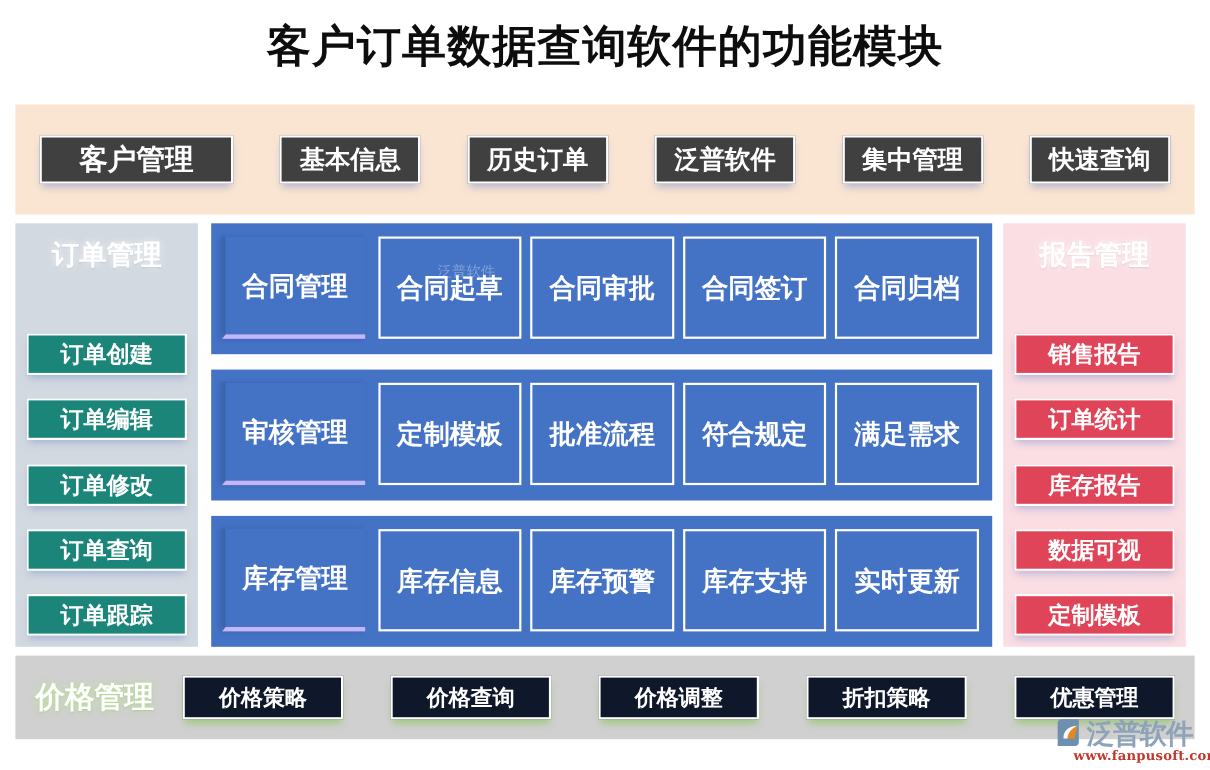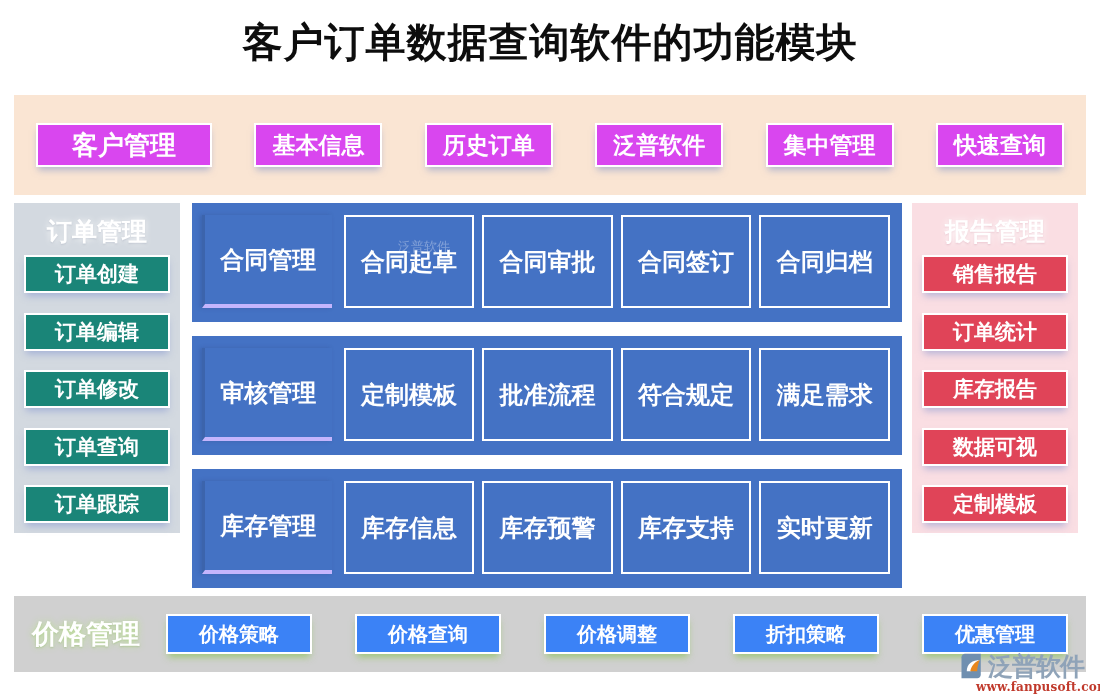--- a/index.html
+++ b/index.html
@@ -39,21 +39,21 @@
     top: 95px;
     width: 1072px;
     height: 100px;
     background: #fae5d3;
     display: flex;
     align-items: center;
     justify-content: space-between;
     padding: 0 22px;
   }
   .hdr-btn {
-    background: #d946ef;
+    background: #404040;
     color: #ffffff;
     font-family: "DejaVu Serif", "Liberation Serif", serif;
     font-size: 23px;
     font-weight: bold;
     border: 2px solid #ffffff;
     height: 44px;
     min-width: 128px;
     display: flex;
     align-items: center;
     justify-content: center;
@@ -70,21 +70,21 @@
     top: 203px;
     width: 1100px;
     height: 385px;
   }
 
   
   .side-panel {
     position: absolute;
     top: 0;
     width: 166px;
-    height: 330px;
+    height: 385px;
     padding: 6px 10px 8px 10px;
     display: flex;
     flex-direction: column;
   }
   .side-left  { left: 14px;  background: #d3d9e0; }
   .side-right { left: 912px; background: #fadee3; width: 166px; }
 
   .side-title {
     font-family: "DejaVu Serif", "Liberation Serif", serif;
     font-size: 25px;
@@ -99,20 +99,21 @@
   .side-title.pinkglow {
     text-shadow: 0 0 7px rgba(255,255,255,0.95), 0 1px 2px rgba(210,140,160,0.5);
   }
 
   .side-items {
     flex: 1;
     display: flex;
     flex-direction: column;
     justify-content: space-between;
     padding-bottom: 2px;
+    margin-top: 48px;
   }
   .side-btn {
     height: 38px;
     border: 2px solid #ffffff;
     display: flex;
     align-items: center;
     justify-content: center;
     color: #ffffff;
     font-family: "DejaVu Serif", "Liberation Serif", serif;
     font-size: 21px;
@@ -184,21 +185,21 @@
     white-space: nowrap;
     margin-right: 26px;
   }
   .footer-items {
     flex: 1;
     display: flex;
     align-items: center;
     justify-content: space-between;
   }
   .footer-btn {
-    background: #3b82f6;
+    background: #0f172a;
     border: 2px solid #ffffff;
     color: #ffffff;
     font-family: "DejaVu Serif", "Liberation Serif", serif;
     font-size: 20px;
     font-weight: bold;
     height: 40px;
     min-width: 146px;
     display: flex;
     align-items: center;
     justify-content: center;

